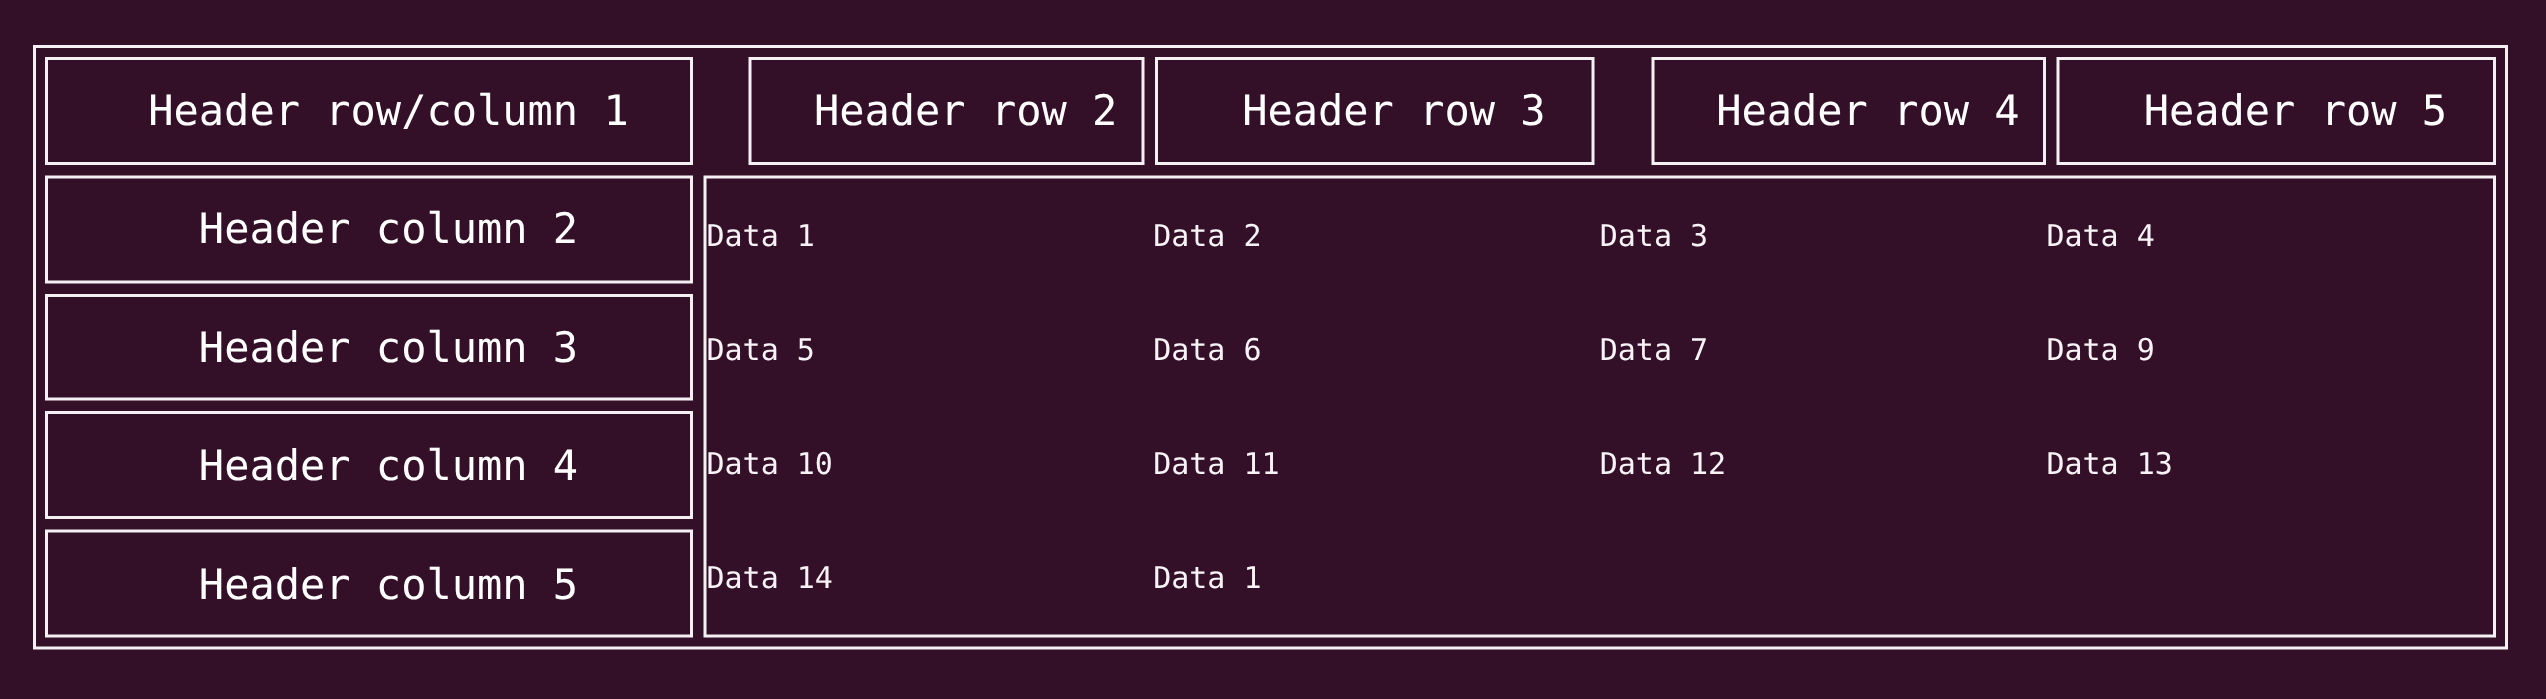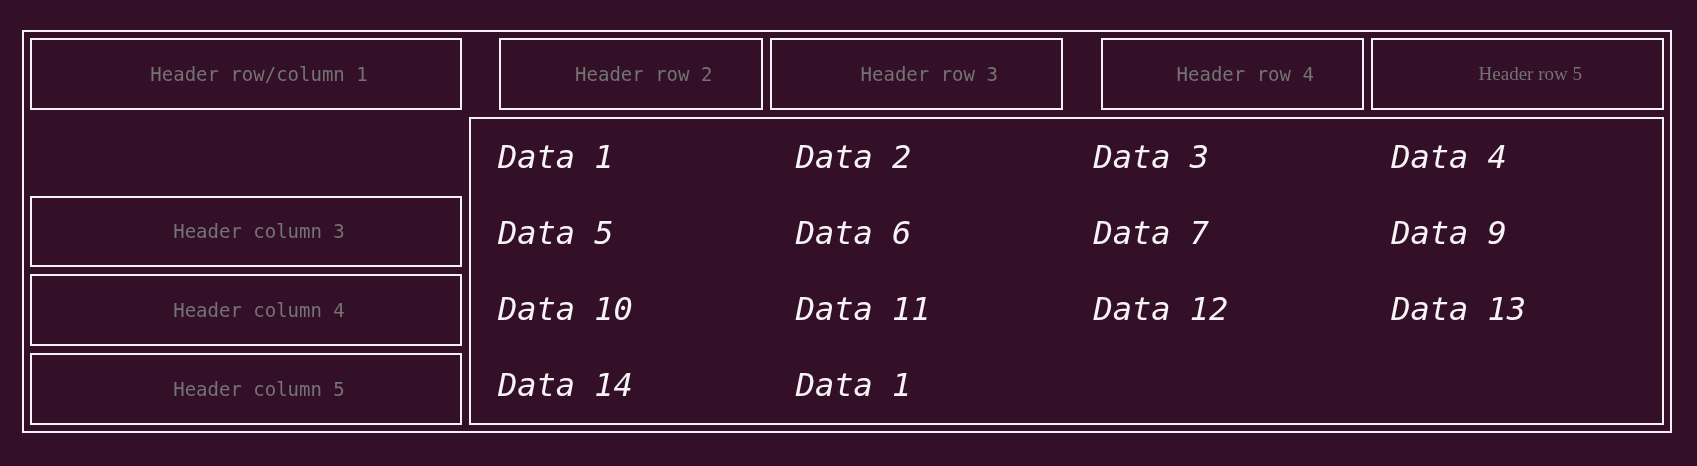--- a/index.html
+++ b/index.html
@@ -30,66 +30,65 @@
     grid-template-columns: 432px repeat(4, 1fr);
     grid-template-rows: repeat(5, 1fr);
     gap: 7px;
   }
   .th {
     box-sizing: border-box;
     border: 2px solid #f5f0f3;
     display: flex;
     align-items: center;
     justify-content: center;
-    color: #737373;
-    font-size: 19px;
+    color: #ffffff;
+    font-size: 28px;
     white-space: nowrap;
     overflow: hidden;
     padding-left: 26px;
   }
   .corner { grid-area: 1 / 1; }
   .ch2 { grid-area: 1 / 2; margin-left: 30px; }
   .ch3 { grid-area: 1 / 3; }
   .ch4 { grid-area: 1 / 4; margin-left: 31px; }
-  .ch5 { grid-area: 1 / 5; font-family: Liberation Serif, serif; }
+  .ch5 { grid-area: 1 / 5; }
   .rh2 { grid-area: 2 / 1; }
   .rh3 { grid-area: 3 / 1; }
   .rh4 { grid-area: 4 / 1; }
   .rh5 { grid-area: 5 / 1; }
   .data-region {
     grid-area: 2 / 2 / 6 / 6;
     box-sizing: border-box;
     border: 2px solid #f5f0f3;
     display: grid;
     grid-template-columns: repeat(4, 1fr);
     grid-template-rows: repeat(4, 1fr);
   }
   .td {
     display: flex;
     align-items: center;
-    padding-left: 27px;
     color: #f7f3f6;
-    font-size: 32px;
+    font-size: 20px;
     white-space: nowrap;
     overflow: hidden;
-    font-style: italic;
   }
 </style>
 </head>
 <body>
 
 <div class="table-frame">
   <div class="table-grid">
 
     <div class="th corner">Header row/column 1</div>
     <div class="th ch2">Header row 2</div>
     <div class="th ch3">Header row 3</div>
     <div class="th ch4">Header row 4</div>
     <div class="th ch5">Header row 5</div>
 
+    <div class="th rh2">Header column 2</div>
     <div class="th rh3">Header column 3</div>
     <div class="th rh4">Header column 4</div>
     <div class="th rh5">Header column 5</div>
 
     <div class="data-region">
       <div class="td">Data 1</div>
       <div class="td">Data 2</div>
       <div class="td">Data 3</div>
       <div class="td">Data 4</div>
       <div class="td">Data 5</div>

